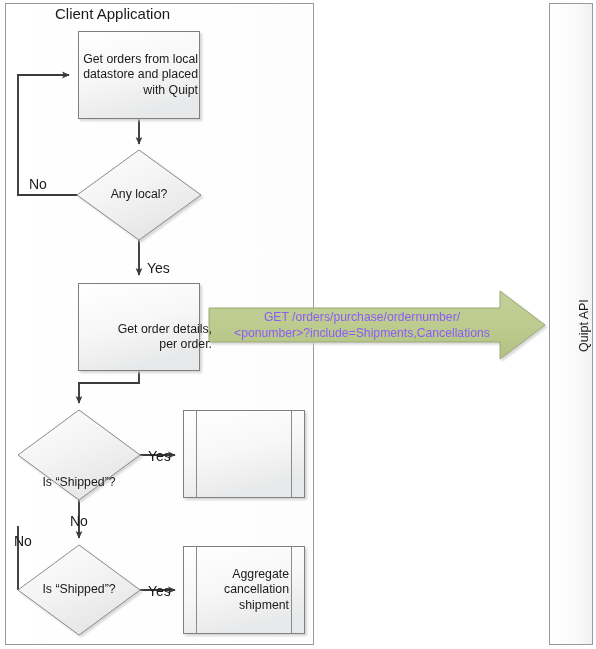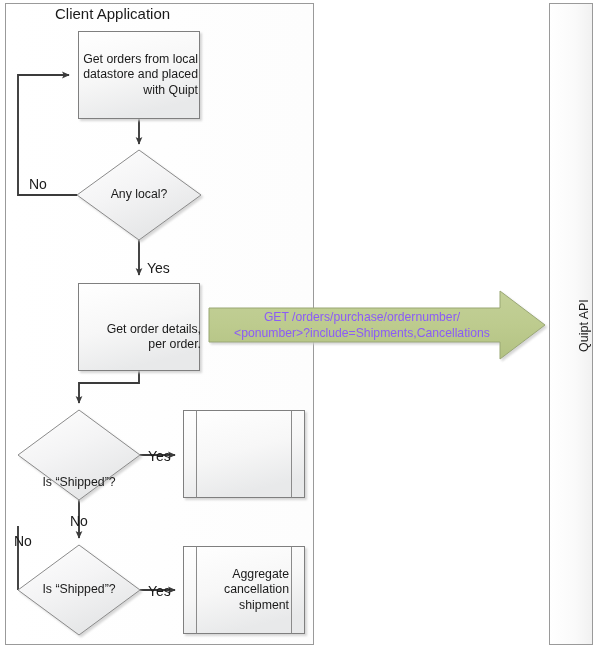--- a/index.html
+++ b/index.html
@@ -174,21 +174,21 @@
   </svg>
 
   <div class="lane-title" style="left:11px; top:5px;">Client Application</div>
 
   <div class="lane-title-vert" style="left:577px; top:352px;">Quipt API</div>
 
   <div class="node-label" style="left:80px; top:33px; width:118px; height:84px;">Get orders from local datastore and placed with Quipt</div>
 
   <div class="node-label" style="left:89px; top:182px; width:100px; height:26px;">Any local?</div>
 
-  <div class="node-label" style="left:87px; top:285px; width:114px; height:104px;">Get order details, per order.</div>
+  <div class="node-label" style="left:98px; top:285px; width:114px; height:104px;">Get order details, per order.</div>
 
   <div class="node-label" style="left:24px; top:442px; width:110px; height:26px;margin-top:28px;">Is “Shipped”?</div>
 
 
   <div class="node-label" style="left:23px; top:577px; width:112px; height:26px;">Is “Shipped”?</div>
 
   <div class="node-label" style="left:199px; top:548px; width:90px; height:84px;">Aggregate cancellation shipment</div>
 
   <div class="edge-label" style="left:29px; top:176px;">No</div>
 

